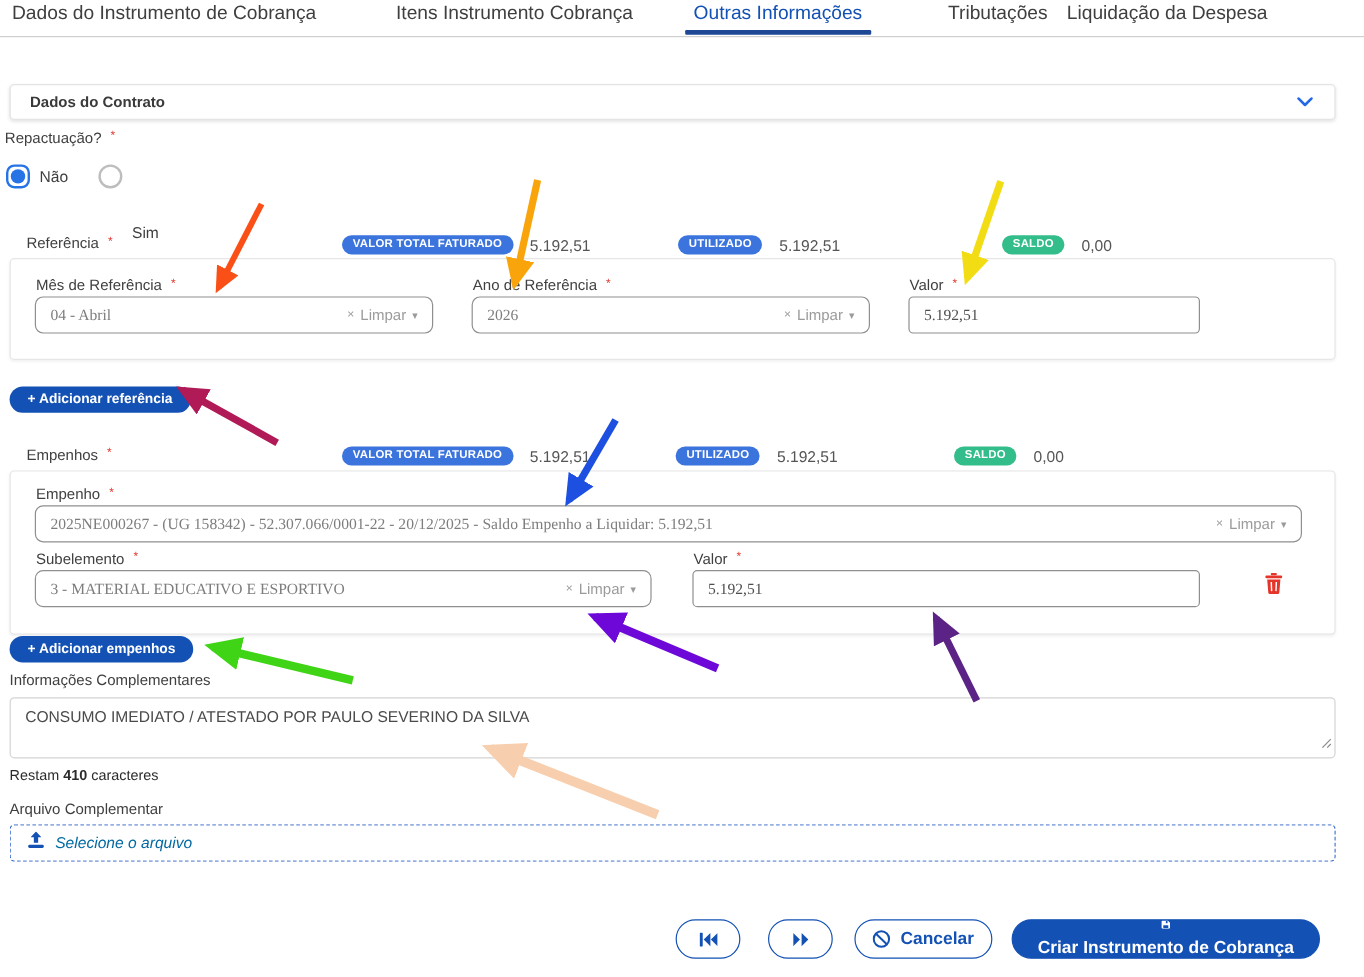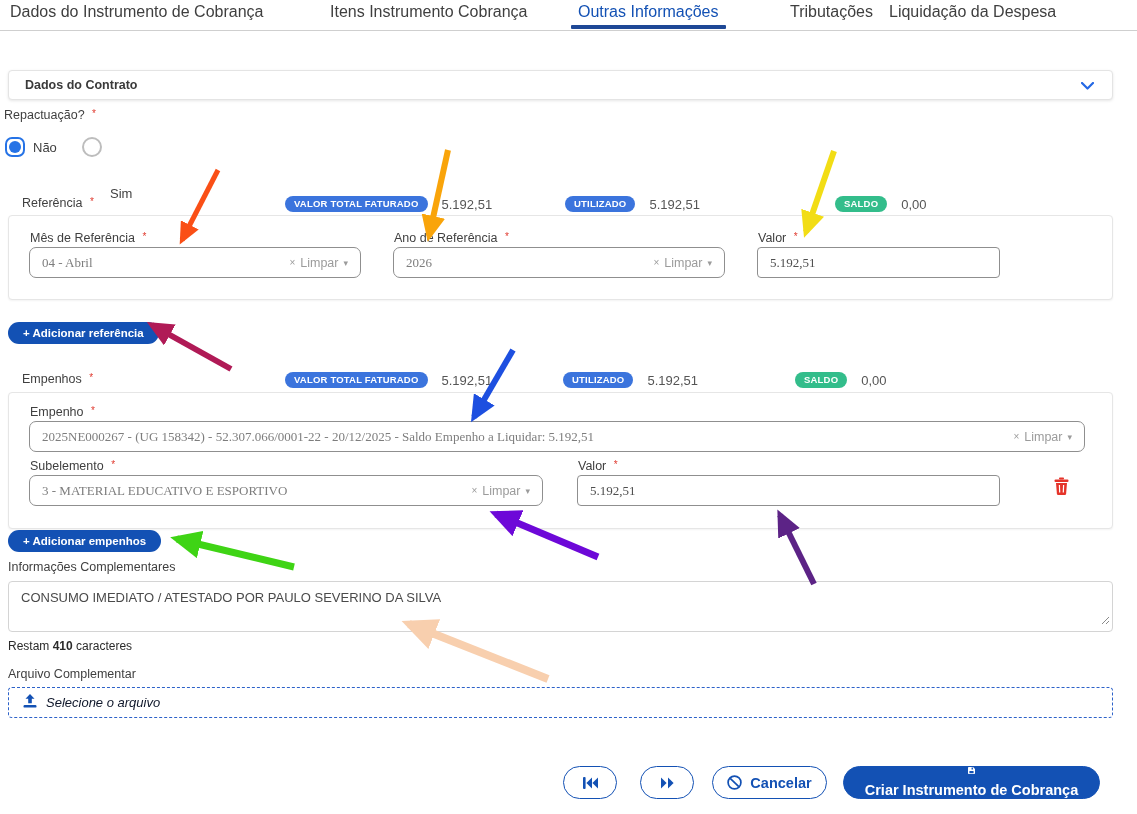--- a/index.html
+++ b/index.html
@@ -57,21 +57,21 @@
   .txtwrap textarea { width:100%; height:100%; border:1px solid #d4d4d4; border-radius:4px; resize:none; padding:8px 12px;
                       font-family:inherit; font-size:13px; color:#4a4a4a; outline:none; }
   .rs-handle { position:absolute; right:3px; bottom:3px; pointer-events:none; }
 
   .remaining { position:absolute; left:8px; top:639px; font-size:12px; color:#2b2b2b; }
   .remaining b { font-weight:bold; }
 
   
   .upload { position:absolute; left:8px; top:687px; width:1105px; height:31px; border:1px dashed #2d62c9; border-radius:4px;
             display:flex; align-items:center; gap:9px; padding:0 14px; cursor:pointer; background:#fff; }
-  .upload-lbl { font-size:13px; font-style:italic; color:#0f172a; }
+  .upload-lbl { font-size:13px; font-style:italic; color:#0369a1; }
 
   
   .fbtn { position:absolute; top:766px; height:33px; border-radius:17px; border:1px solid #1351b4; background:#fff; color:#1351b4;
           display:flex; align-items:center; justify-content:center; gap:8px; font-family:inherit; font-size:14.5px; font-weight:600; cursor:pointer; }
   .fbtn.primary { background:#1351b4; color:#fff; border-color:#1351b4; font-weight:bold;flex-direction:column; }
 
   .trash { position:absolute; left:1054px; top:477px; cursor:pointer; background:none; border:none; padding:0; }
 
   #arrows { position:absolute; left:0; top:0; pointer-events:none; z-index:50; }
 </style>

